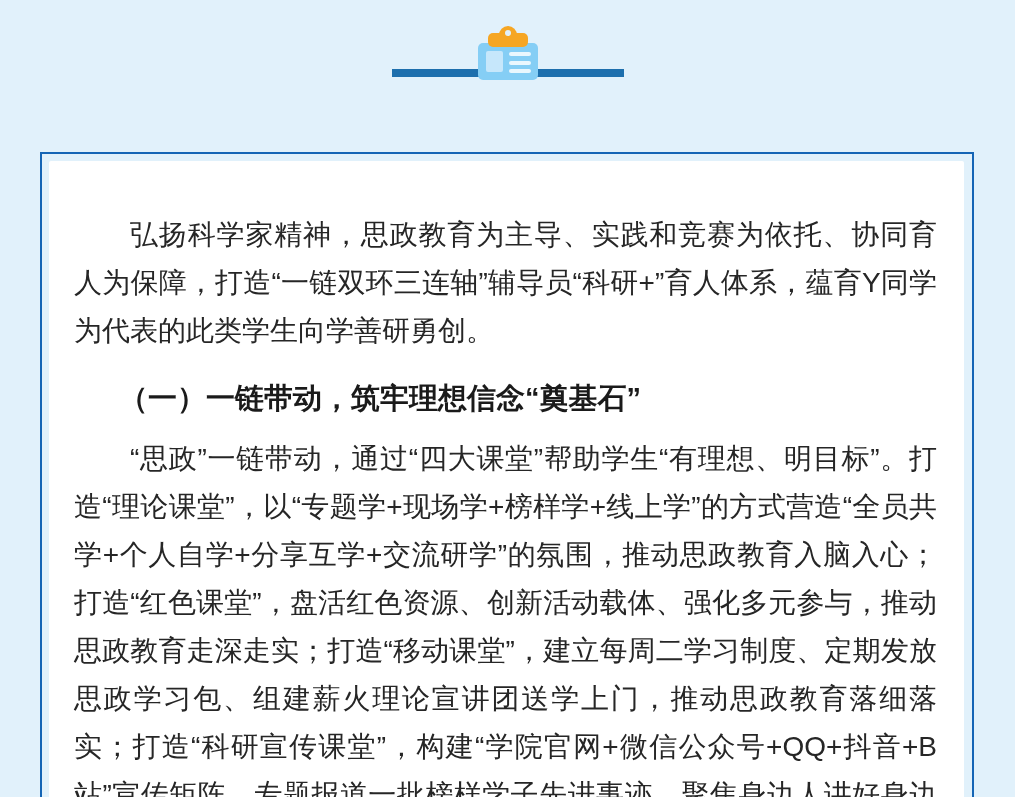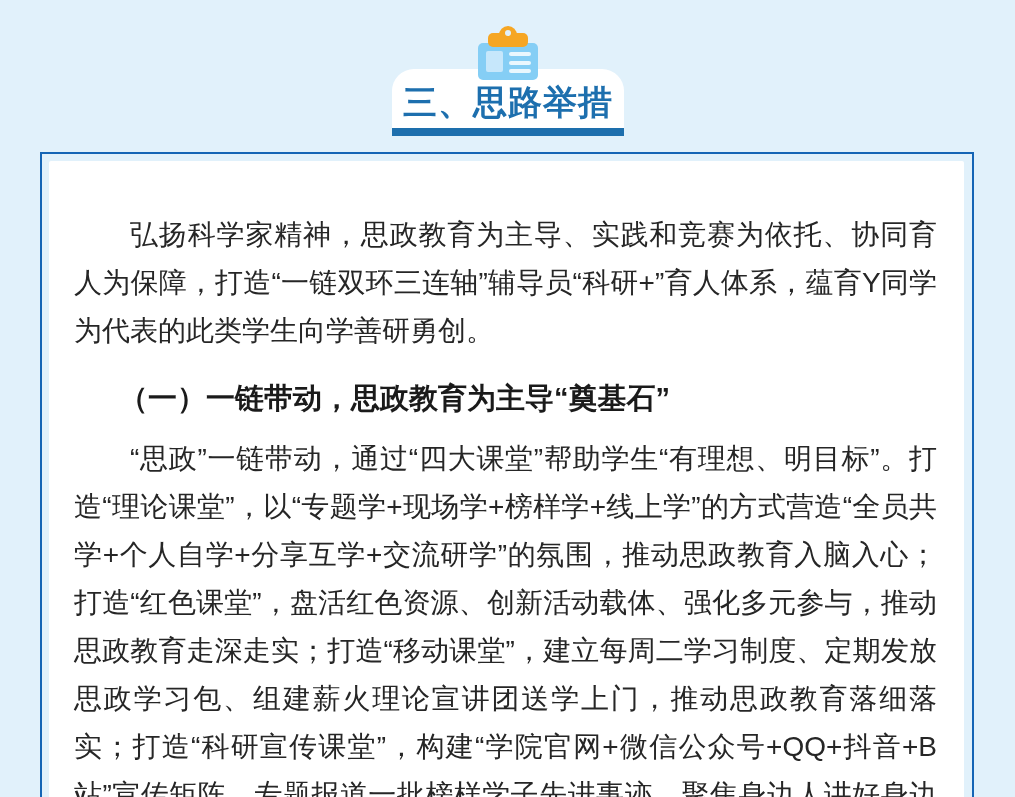--- a/index.html
+++ b/index.html
@@ -149,26 +149,23 @@
       <div class="clip-square"></div>
       <div class="clip-line l1"></div>
       <div class="clip-line l2"></div>
       <div class="clip-line l3"></div>
     </div>
     <div class="clip-bar"></div>
     <div class="clip-hole"></div>
   </div>
 
   <div class="badge">
-    <div class="badge-white">
-      <div class="badge-title">三、思路举措</div>
-    </div>
     <div class="badge-bar"></div>
   </div>
 </div>
 
 <div class="card">
   <div class="card-inner">
     <p>弘扬科学家精神，思政教育为主导、实践和竞赛为依托、协同育人为保障，打造“一链双环三连轴”辅导员“科研+”育人体系，蕴育Y同学为代表的此类学生向学善研勇创。</p>
-    <div class="sub-heading">（一）一链带动，思政教育为主导“奠基石”</div>
+    <div class="sub-heading">（一）一链带动，筑牢理想信念“奠基石”</div>
     <p>“思政”一链带动，通过“四大课堂”帮助学生“有理想、明目标”。打造“理论课堂”，以“专题学+现场学+榜样学+线上学”的方式营造“全员共学+个人自学+分享互学+交流研学”的氛围，推动思政教育入脑入心；打造“红色课堂”，盘活红色资源、创新活动载体、强化多元参与，推动思政教育走深走实；打造“移动课堂”，建立每周二学习制度、定期发放思政学习包、组建薪火理论宣讲团送学上门，推动思政教育落细落实；打造“科研宣传课堂”，构建“学院官网+微信公众号+QQ+抖音+B站”宣传矩阵，专题报道一批榜样学子先进事迹，聚焦身边人讲好身边事，推动思政教育“更接地气”。</p>
   </div>
 </div>
 
 </body></html>

